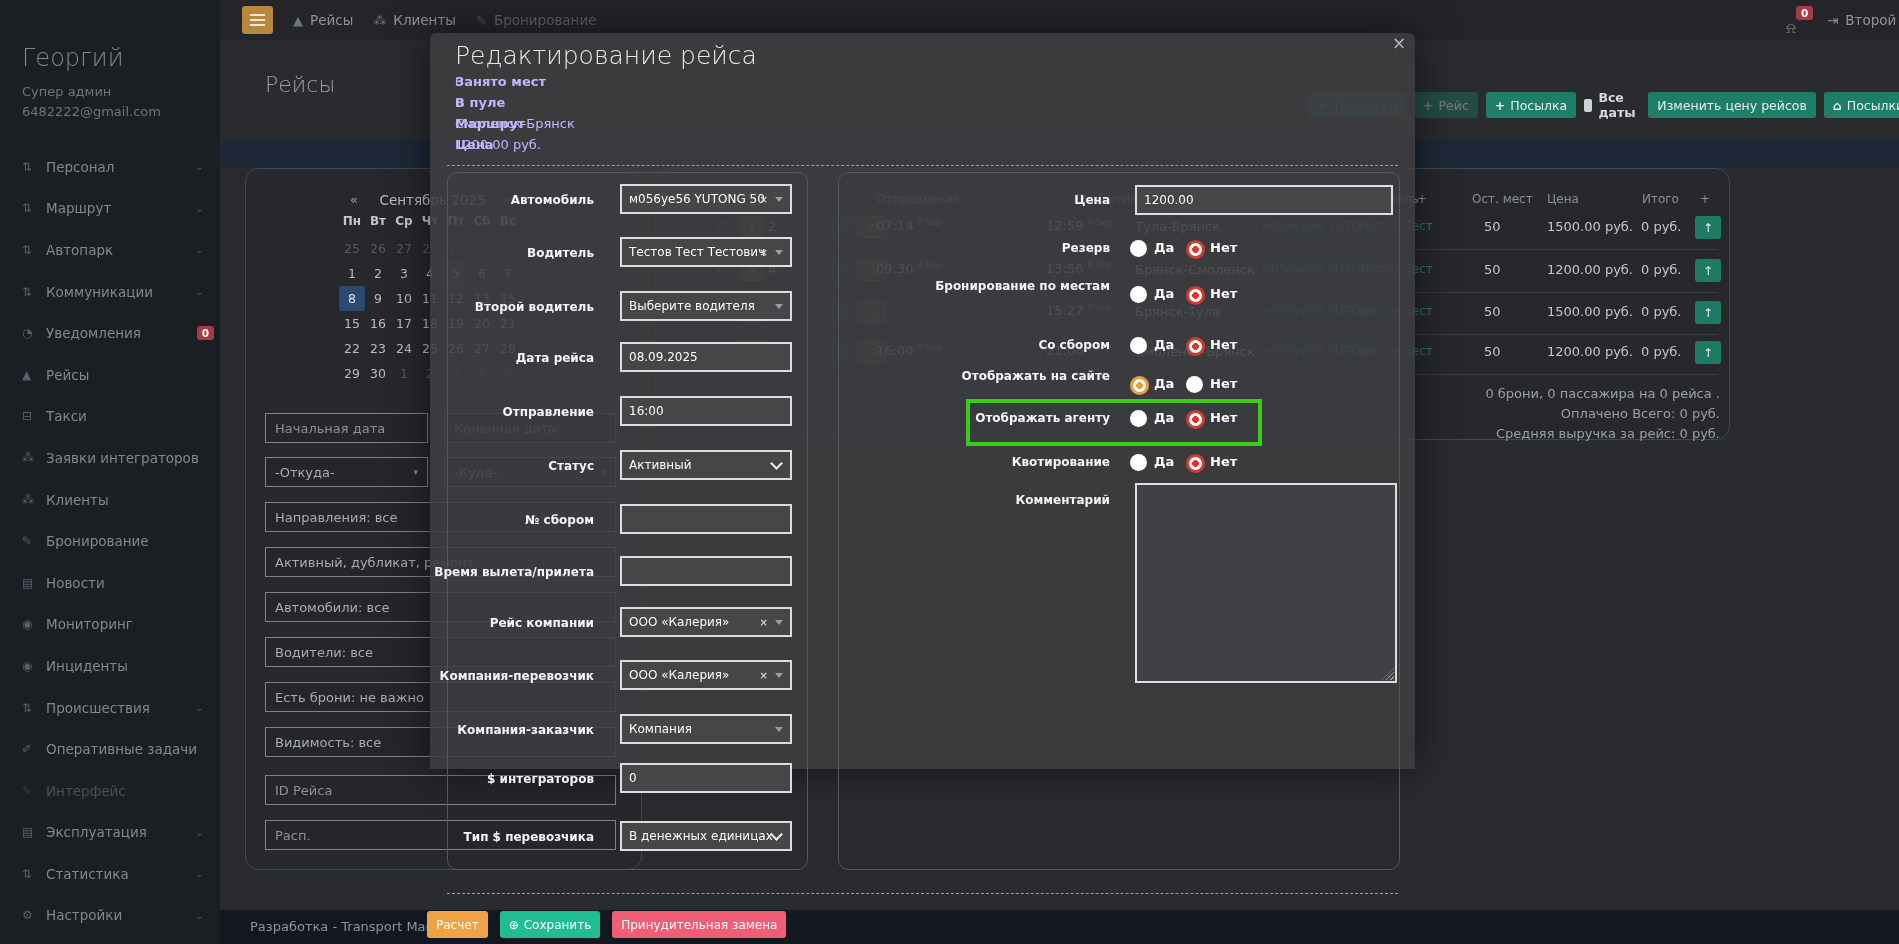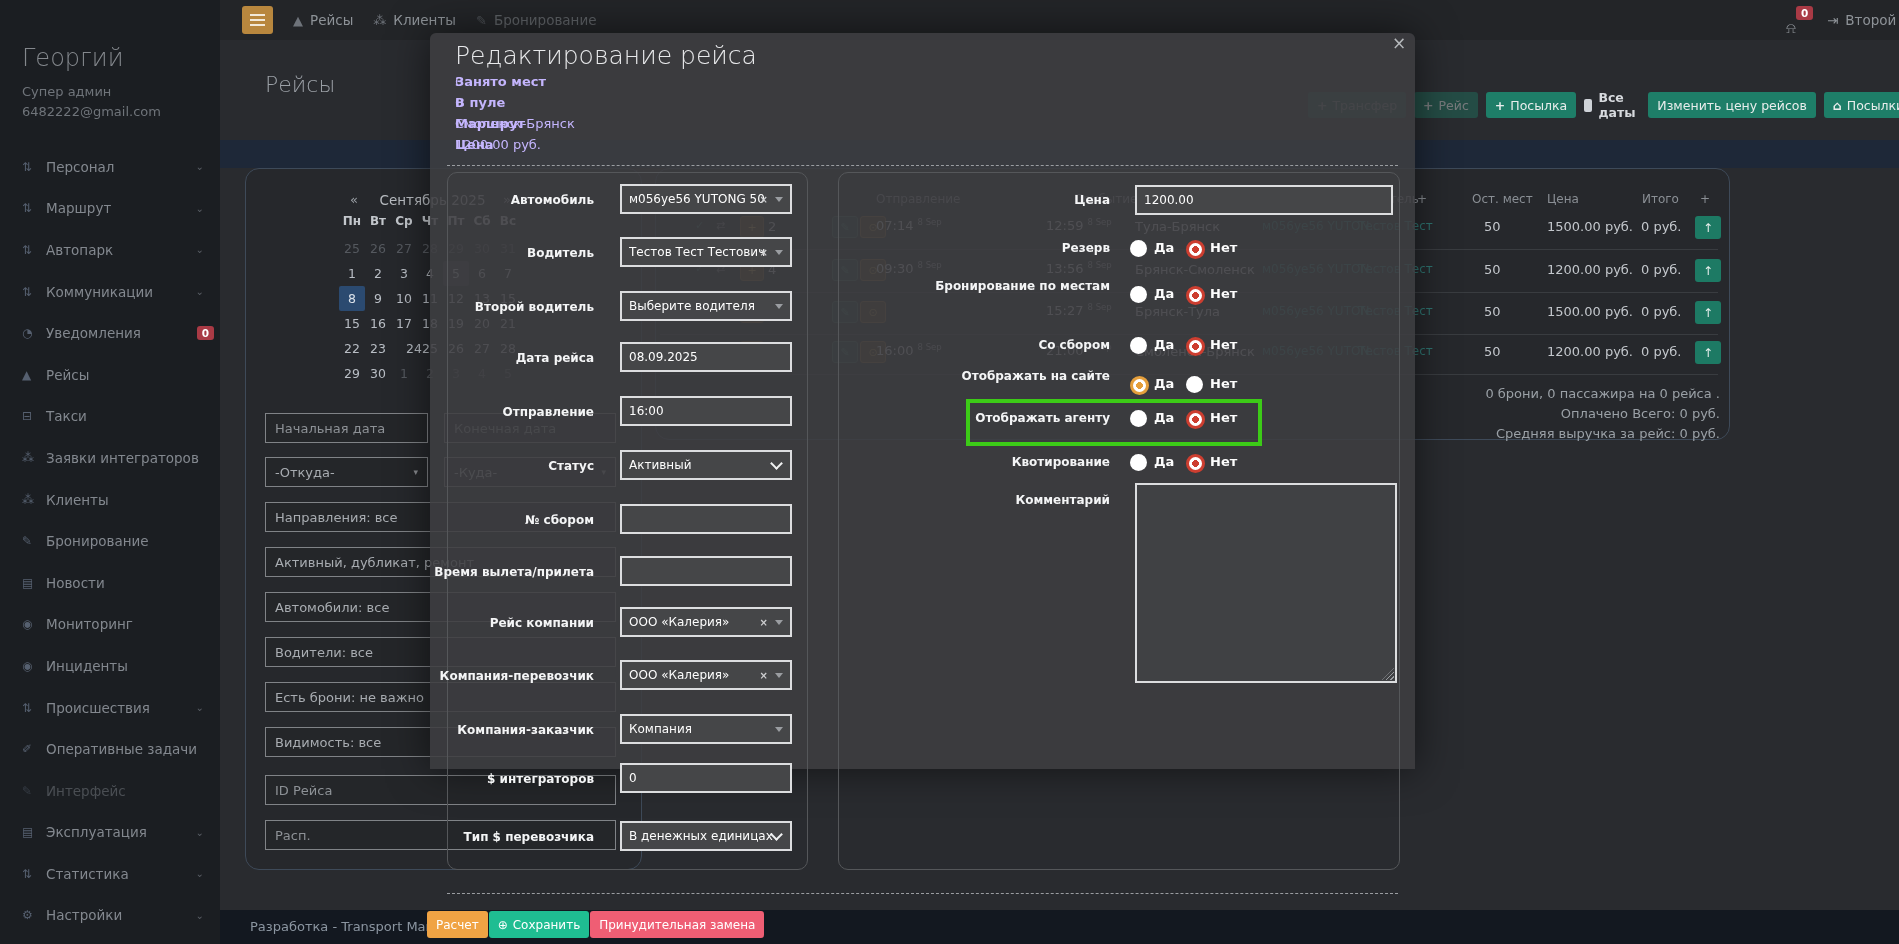--- a/index.html
+++ b/index.html
@@ -87,21 +87,21 @@
   .m-field .chv{position:absolute;right:9px;width:7px;height:7px;border-right:2px solid #f0f1f2;border-bottom:2px solid #f0f1f2;transform:rotate(45deg);margin-top:-3px;}
   .radio{width:17px;height:17px;border-radius:50%;background:#fff;cursor:pointer;}
   .radio.on-red{border:3px solid #cd3e30;width:13px;height:13px;background:radial-gradient(circle,#cd3e30 0 3.5px,#fff 3.6px);}
   .radio.on-org{border:3px solid #e59f3c;width:13px;height:13px;background:radial-gradient(circle,#e59f3c 0 3.5px,#fff 3.6px);}
   .yn{font-size:13px;font-weight:bold;color:#fdfdfd;}
   #green-box{left:536px;top:366px;width:288px;height:39px;border:4px solid #3ccb17;pointer-events:none;}
   #comment-box{left:705px;top:450px;width:258px;height:196px;background:#404144;border:2px solid #dcdddf;cursor:text;}
   #comment-resize{right:1px;bottom:1px;width:12px;height:12px;
       background:repeating-linear-gradient(135deg,transparent 0 2px,#9a9da1 2px 3px);
       clip-path:polygon(100% 0,100% 100%,0 100%);}
-  #m-buttons{left:-3px;top:878px;display:flex;gap:1px;position:absolute;}
+  #m-buttons{left:-3px;top:878px;display:flex;gap:12px;position:absolute;}
   #m-buttons .mb{position:static;height:27px;display:flex;align-items:center;gap:5px;padding:0 9px;border-radius:3px;font-size:12px;color:#fff;cursor:pointer;white-space:nowrap;}
   .mb.orange{background:#f0a344;}
   .mb.green{background:#1fbd92;}
   .mb.red{background:#ef5e74;}
 </style>
 </head>
 <body>
 
 <div id="app">
 
@@ -290,21 +290,21 @@
       <div class="cal-cell" style="position: absolute; left: 495px; top: 286px;">15</div>
       <div class="cal-cell" style="position: absolute; left: 339px; top: 311px;">15</div>
       <div class="cal-cell" style="position: absolute; left: 365px; top: 311px;">16</div>
       <div class="cal-cell" style="position: absolute; left: 391px; top: 311px;">17</div>
       <div class="cal-cell" style="position: absolute; left: 417px; top: 311px;">18</div>
       <div class="cal-cell" style="position: absolute; left: 443px; top: 311px;">19</div>
       <div class="cal-cell" style="position: absolute; left: 469px; top: 311px;">20</div>
       <div class="cal-cell" style="position: absolute; left: 495px; top: 311px;">21</div>
       <div class="cal-cell" style="position: absolute; left: 339px; top: 336px;">22</div>
       <div class="cal-cell" style="position: absolute; left: 365px; top: 336px;">23</div>
-      <div class="cal-cell" style="position: absolute; left: 401px; top: 336px; text-align: center;">24</div>
+      <div class="cal-cell" style="position: absolute; left: 391px; top: 336px; text-align: center;">24</div>
       <div class="cal-cell" style="position: absolute; left: 417px; top: 336px;">25</div>
       <div class="cal-cell" style="position: absolute; left: 443px; top: 336px;">26</div>
       <div class="cal-cell" style="position: absolute; left: 469px; top: 336px;">27</div>
       <div class="cal-cell" style="position: absolute; left: 495px; top: 336px;">28</div>
       <div class="cal-cell" style="position: absolute; left: 339px; top: 361px;">29</div>
       <div class="cal-cell" style="position: absolute; left: 365px; top: 361px;">30</div>
       <div class="cal-cell out" style="position: absolute; left: 391px; top: 361px;">1</div>
       <div class="cal-cell out" style="position: absolute; left: 417px; top: 361px;">2</div>
       <div class="cal-cell out" style="position: absolute; left: 443px; top: 361px;">3</div>
       <div class="cal-cell out" style="position: absolute; left: 469px; top: 361px;">4</div>

